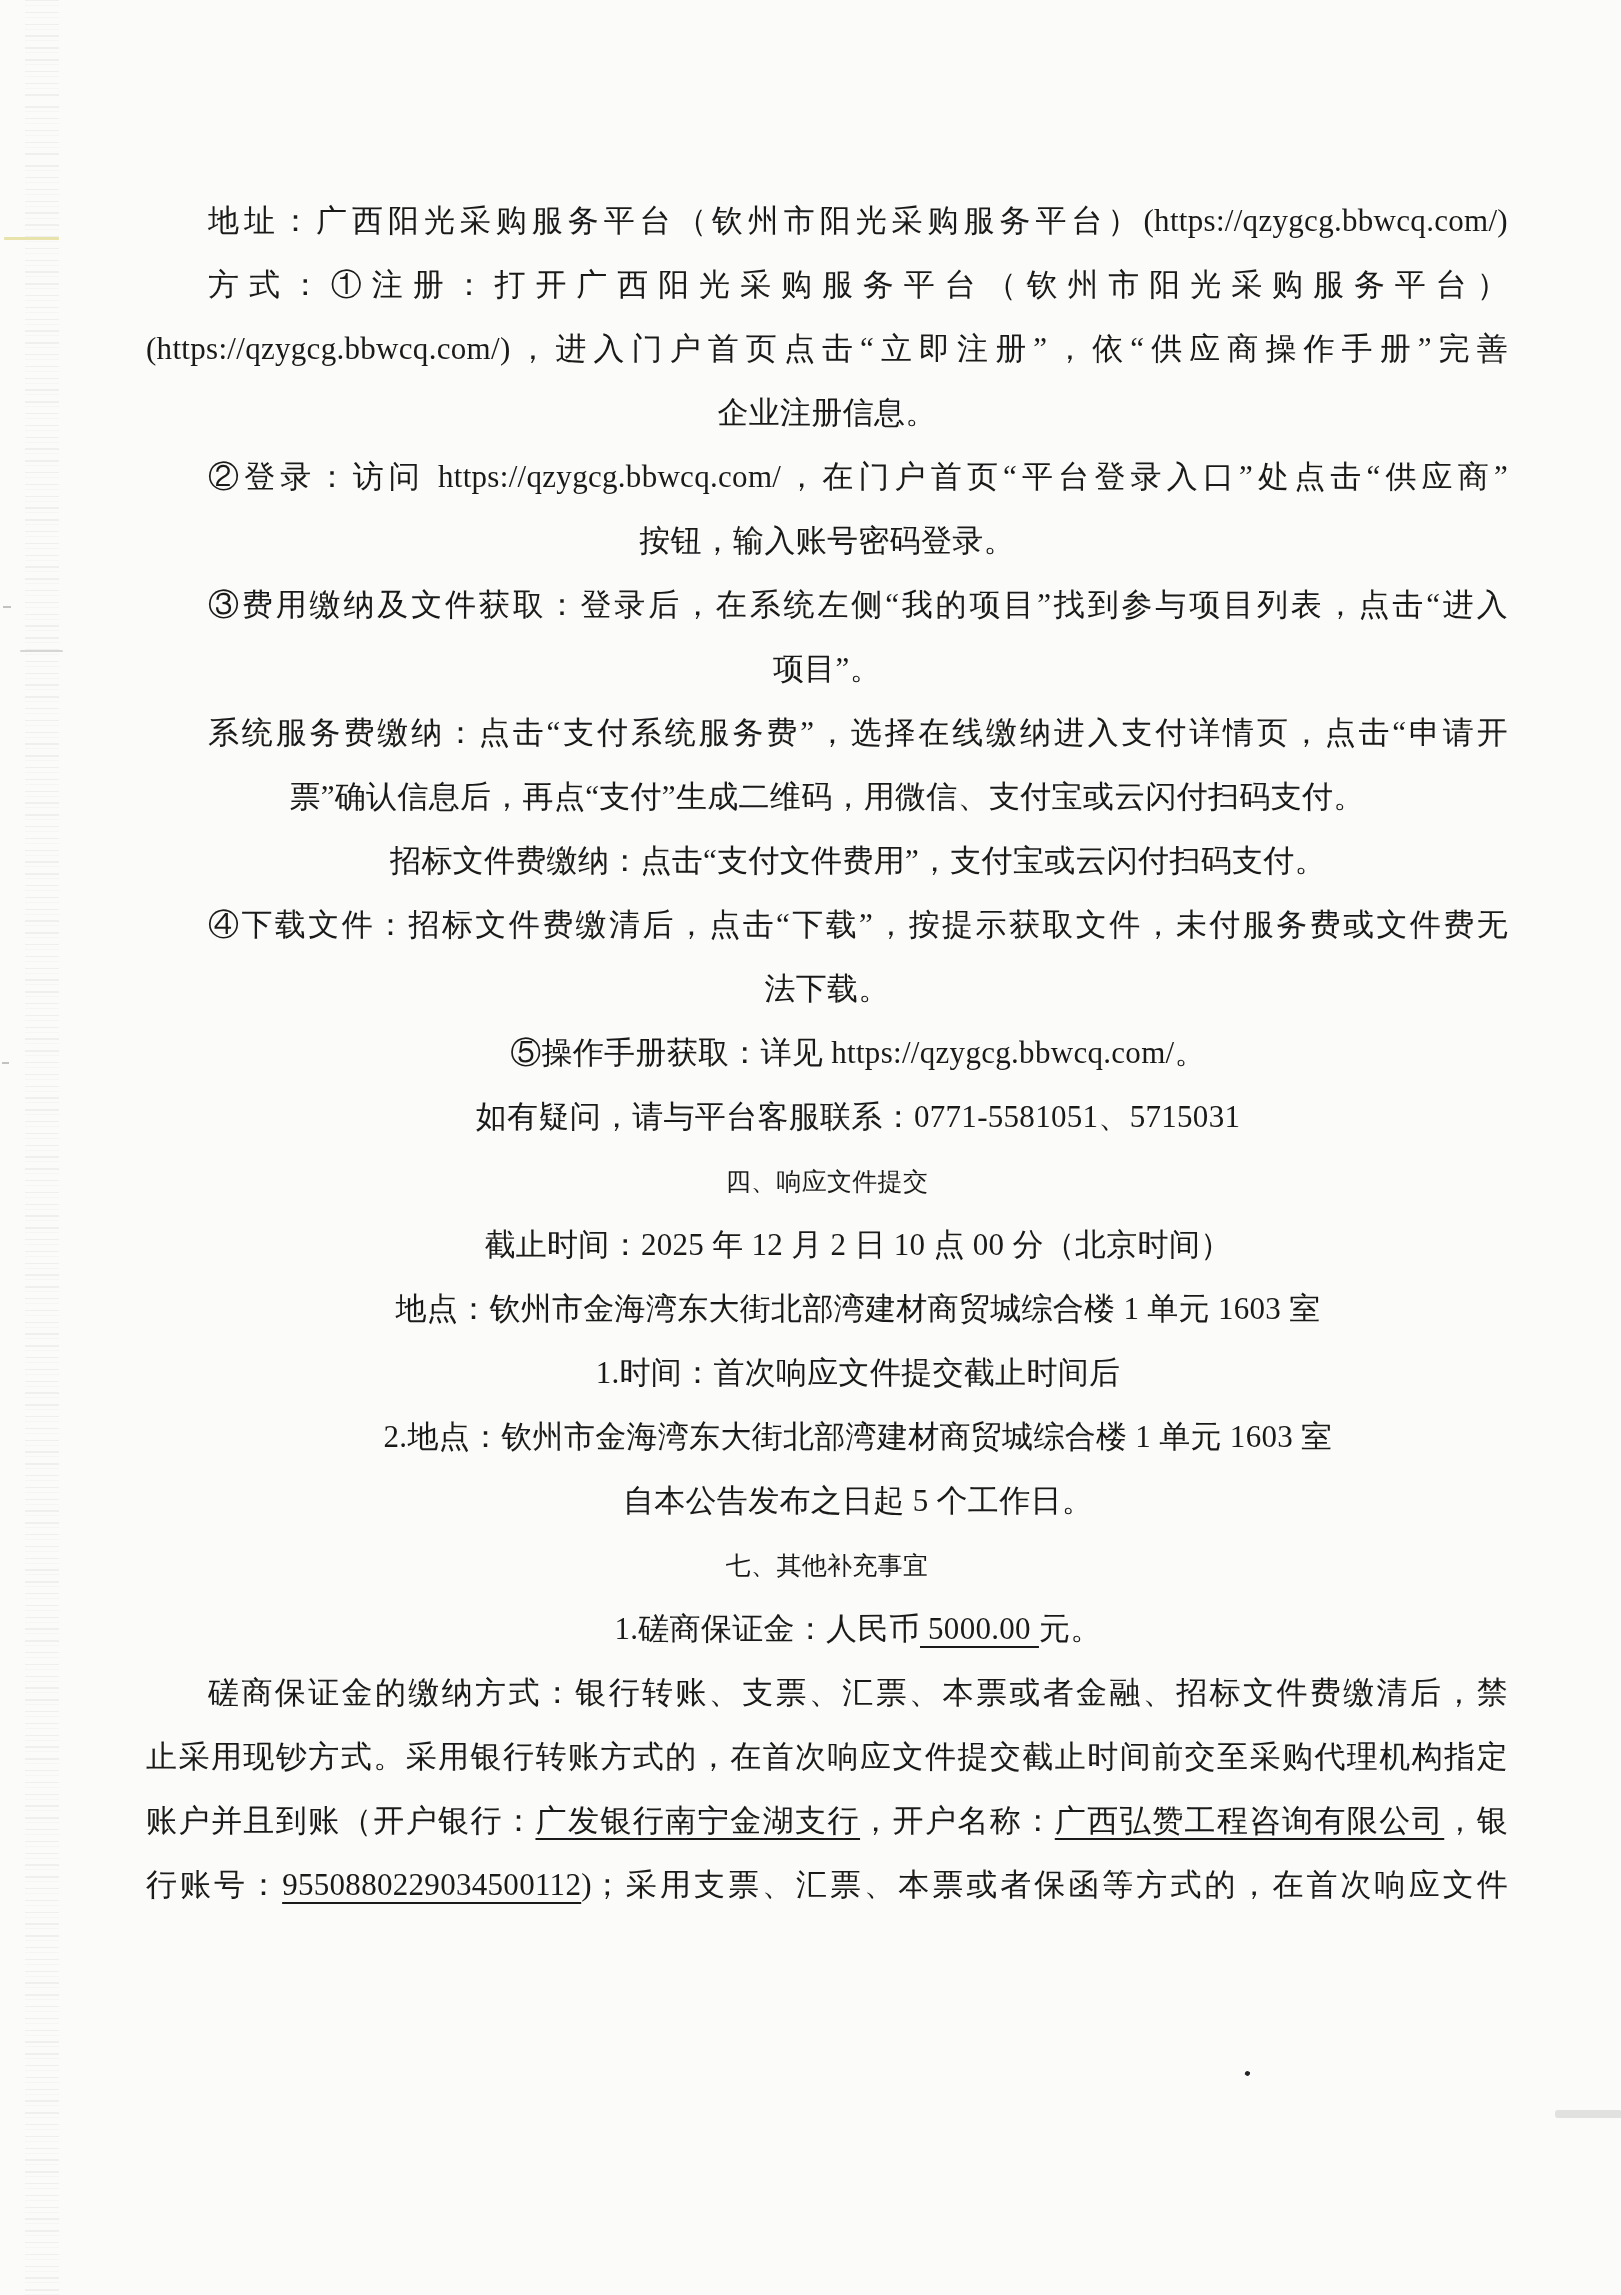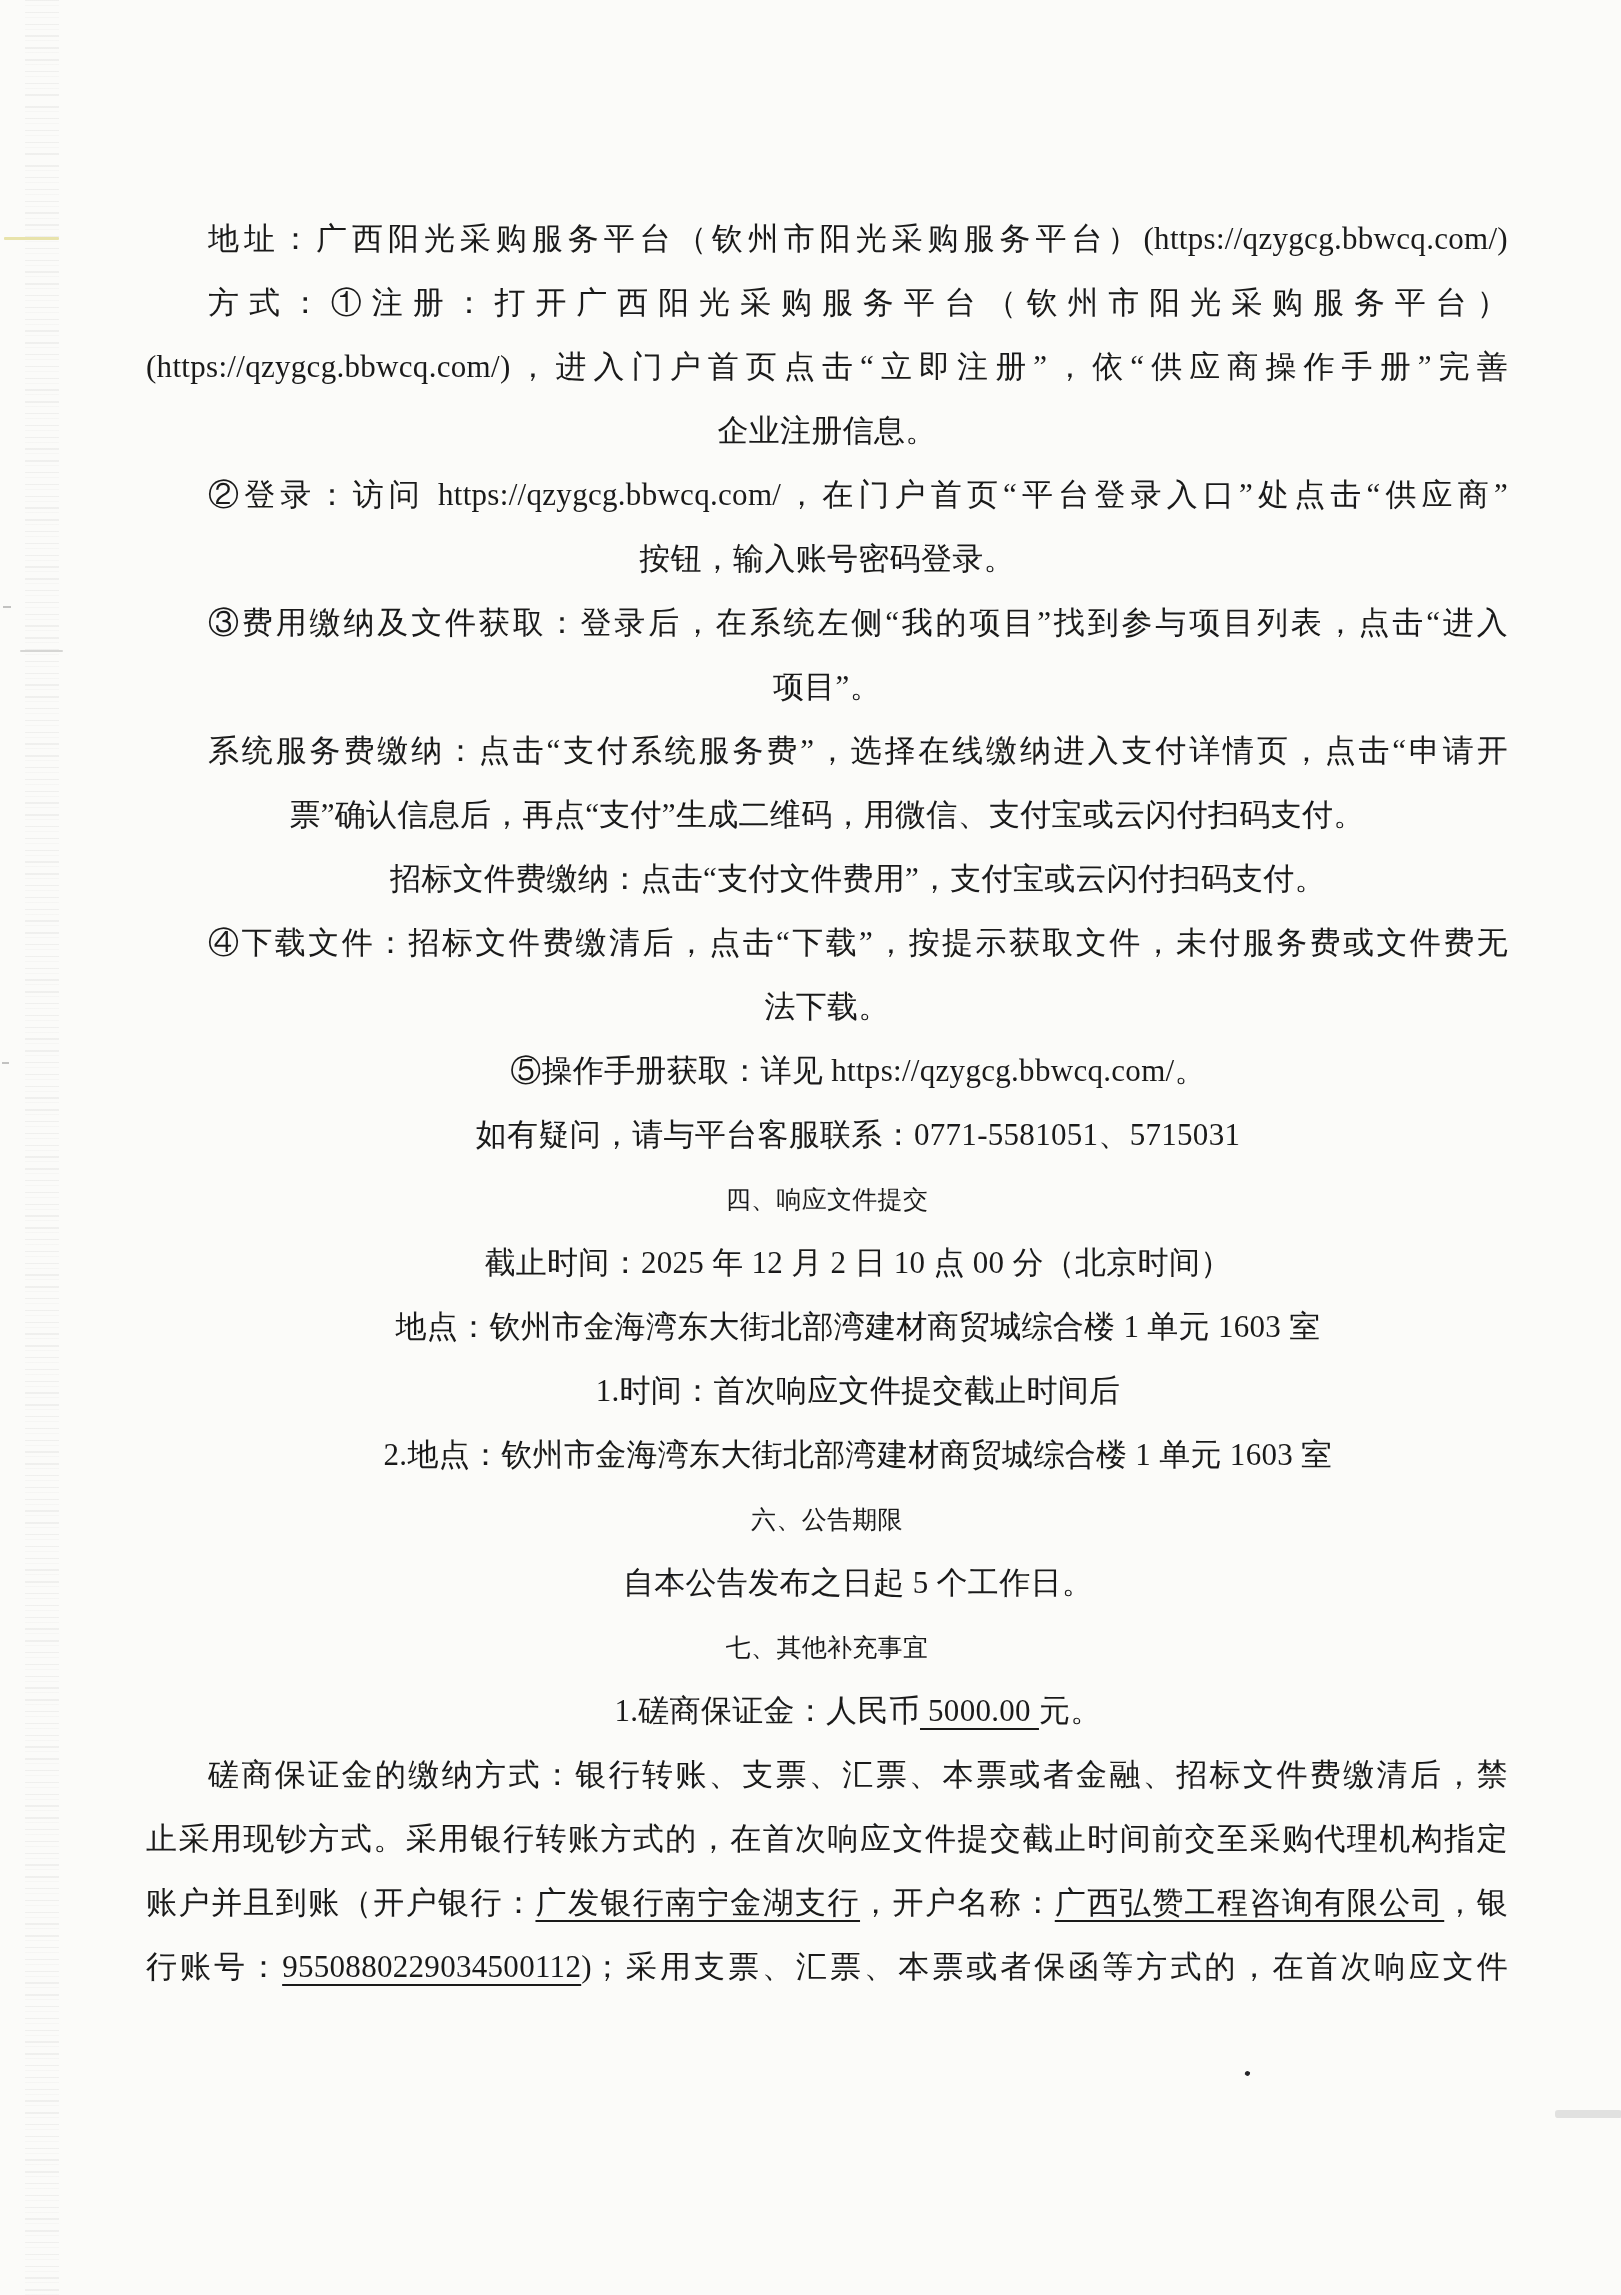--- a/index.html
+++ b/index.html
@@ -40,21 +40,21 @@
     background: #26262a; transform: rotate(25deg);
   }
   .smudge {
     position: absolute; left: 1555px; top: 2110px;
     width: 67px; height: 8.2px; border-radius: 3.1px;
     background: rgba(165,165,165,0.30);
   }
 
   .content {
     position: absolute;
-    left: 146px; top: 207px;
+    left: 146px; top: 189px;
     width: 1362px;
   }
   .line {
     font-size: 31px;
     line-height: 64px;
     height: 64px;
     letter-spacing: 0.3px;
     text-align: center;
     overflow: visible;
   }
@@ -99,21 +99,20 @@
       <div class="line indent"><span>招标文件费缴纳：点击“支付文件费用”，支付宝或云闪付扫码支付。</span></div>
       <div class="line fill indent"><span>④下载文件：招标文件费缴清后，点击“下载”，按提示获取文件，未付服务费或文件费无</span></div>
       <div class="line"><span>法下载。</span></div>
       <div class="line indent"><span>⑤操作手册获取：详见 https://qzygcg.bbwcq.com/。</span></div>
       <div class="line indent"><span>如有疑问，请与平台客服联系：0771-5581051、5715031</span></div>
       <div class="line heading"><span>四、响应文件提交</span></div>
       <div class="line indent"><span>截止时间：2025 年 12 月 2 日 10 点 00 分（北京时间）</span></div>
       <div class="line indent"><span>地点：钦州市金海湾东大街北部湾建材商贸城综合楼 1 单元 1603 室</span></div>
       <div class="line indent"><span>1.时间：首次响应文件提交截止时间后</span></div>
       <div class="line indent"><span>2.地点：钦州市金海湾东大街北部湾建材商贸城综合楼 1 单元 1603 室</span></div>
-      <div class="line heading"><span>六、公告期限</span></div>
       <div class="line indent"><span>自本公告发布之日起 5 个工作日。</span></div>
       <div class="line heading"><span>七、其他补充事宜</span></div>
       <div class="line indent"><span>1.磋商保证金：人民币</span><span class="u"> 5000.00 </span><span>元。</span></div>
       <div class="line fill indent"><span>磋商保证金的缴纳方式：银行转账、支票、汇票、本票或者金融、招标文件费缴清后，禁</span></div>
       <div class="line fill"><span>止采用现钞方式。采用银行转账方式的，在首次响应文件提交截止时间前交至采购代理机构指定</span></div>
       <div class="line fill"><span>账户并且到账（开户银行：</span><span class="u">广发银行南宁金湖支行</span><span>，开户名称：</span><span class="u">广西弘赞工程咨询有限公司</span><span>，银</span></div>
       <div class="line fill"><span>行账号：</span><span class="u">9550880229034500112</span><span>)；采用支票、汇票、本票或者保函等方式的，在首次响应文件</span></div>
     </div>
 </div>
 

